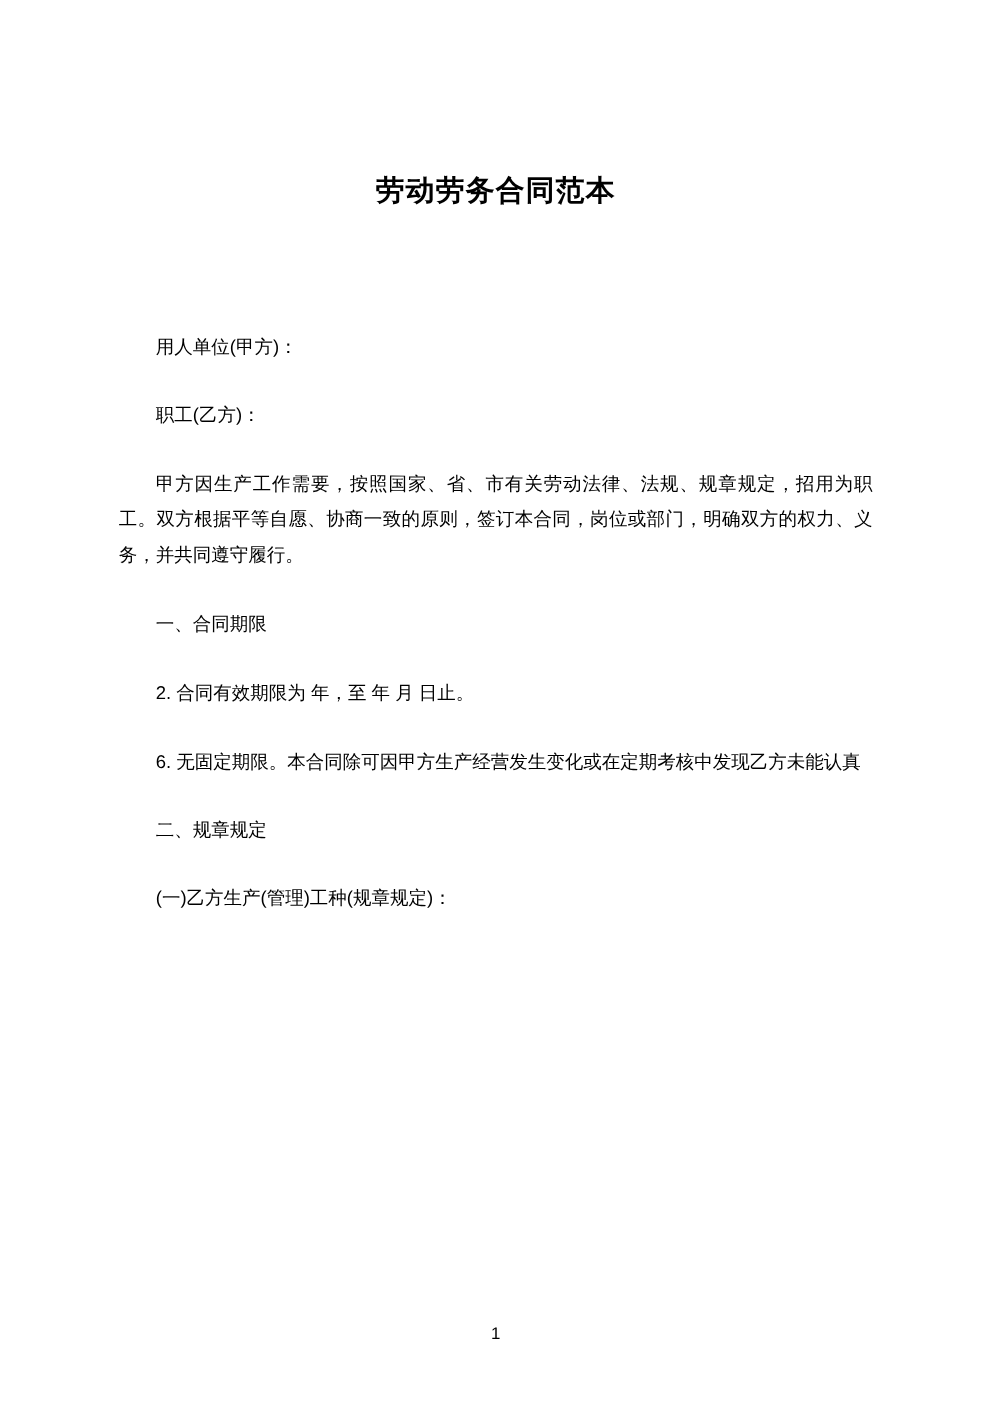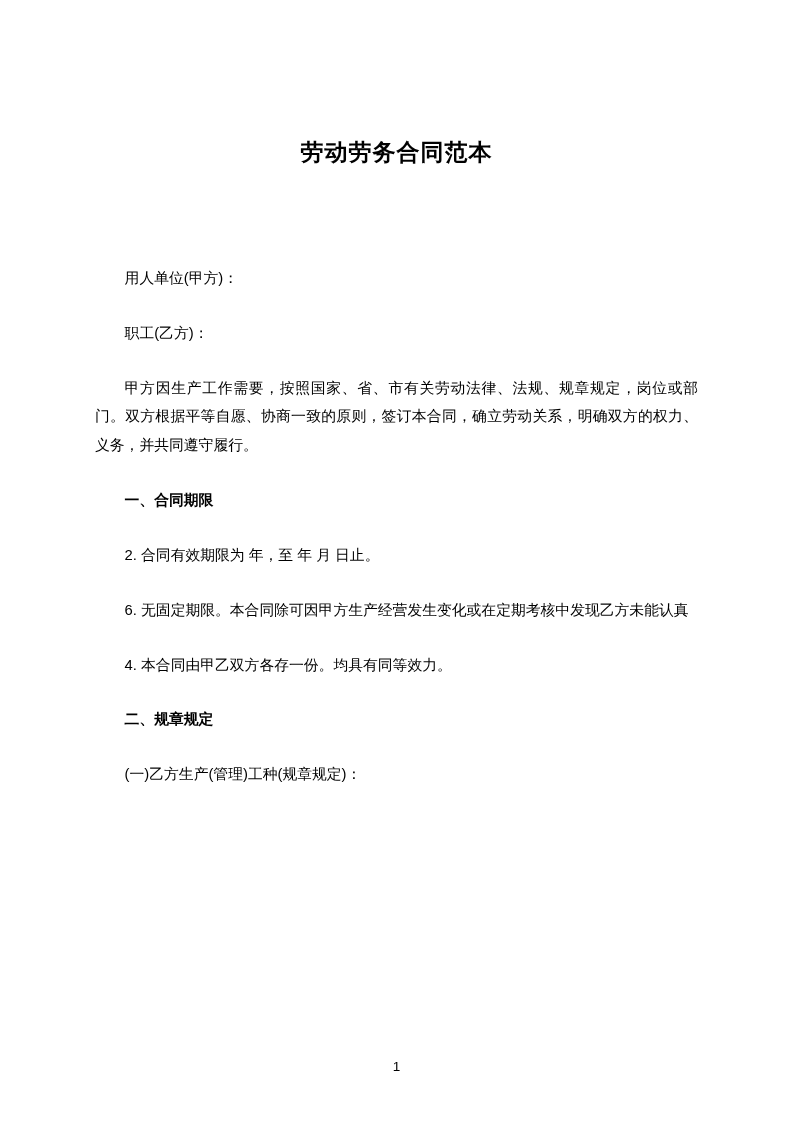--- a/index.html
+++ b/index.html
@@ -40,45 +40,44 @@
     margin: 2px 0 26px 0;
     text-align: justify;
     text-justify: inter-ideograph;
     line-height: 1.95;
   }
   .indent-1 {
     text-indent: 2em;
   }
   .heading {
     text-indent: 2em;
-    font-weight: bold;
+    font-weight: normal;
   }
   .page-number {
     position: absolute;
     bottom: 48px;
     left: 0;
     width: 793px;
     text-align: center;
     font-size: 13.5px;
   }
 </style>
 </head>
 <body>
 
 <div class="page">
 
   <h1 class="doc-title">劳动劳务合同范本</h1>
 
   <div class="body-block">
     <p class="para indent-1">用人单位(甲方)：</p>
     <p class="para indent-1">职工(乙方)：</p>
-    <p class="para indent-1">甲方因生产工作需要，按照国家、省、市有关劳动法律、法规、规章规定，岗位或部门。双方根据平等自愿、协商一致的原则，签订本合同，确立劳动关系，明确双方的权力、义务，并共同遵守履行。</p>
+    <p class="para indent-1">甲方因生产工作需要，按照国家、省、市有关劳动法律、法规、规章规定，招用为职工。双方根据平等自愿、协商一致的原则，签订本合同，岗位或部门，明确双方的权力、义务，并共同遵守履行。</p>
     <p class="para heading">一、合同期限</p>
     <p class="para indent-1">2. 合同有效期限为  年，至  年  月  日止。</p>
     <p class="para indent-1">6. 无固定期限。本合同除可因甲方生产经营发生变化或在定期考核中发现乙方未能认真</p>
-    <p class="para indent-1">4. 本合同由甲乙双方各存一份。均具有同等效力。</p>
     <p class="para heading">二、规章规定</p>
     <p class="para indent-1">(一)乙方生产(管理)工种(规章规定)：</p>
   </div>
 
   <div class="page-number">1</div>
 
 </div>
 
 </body></html>

